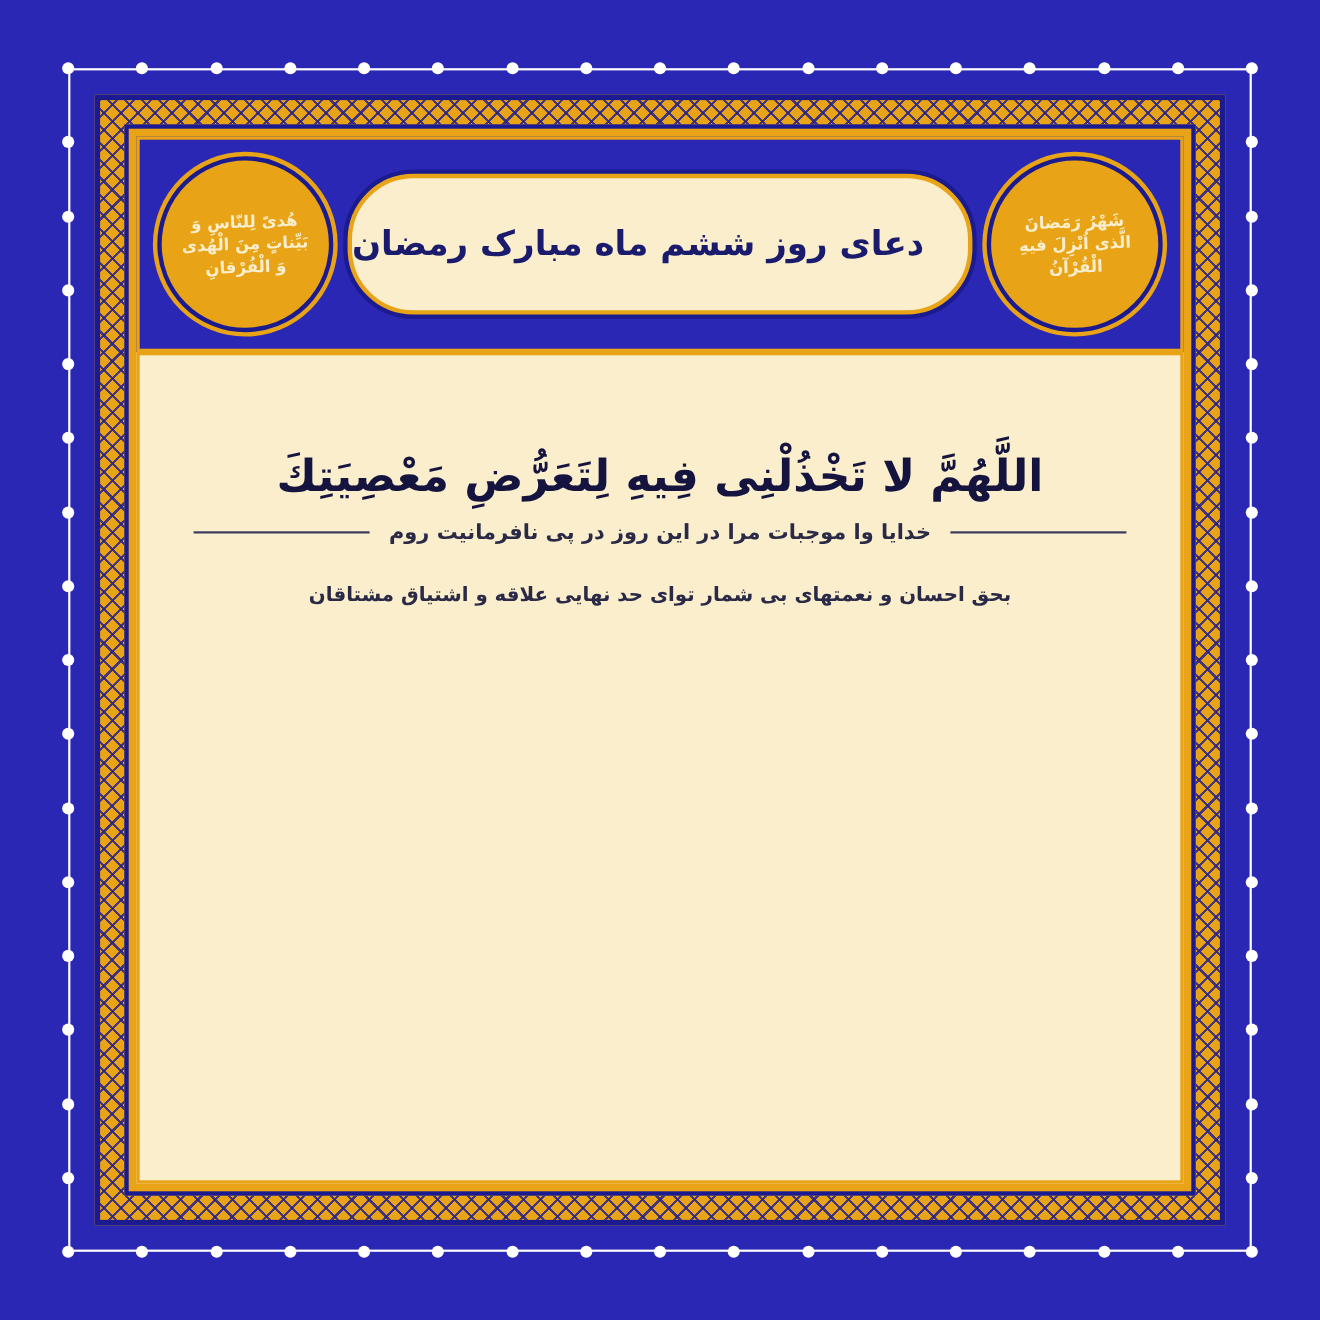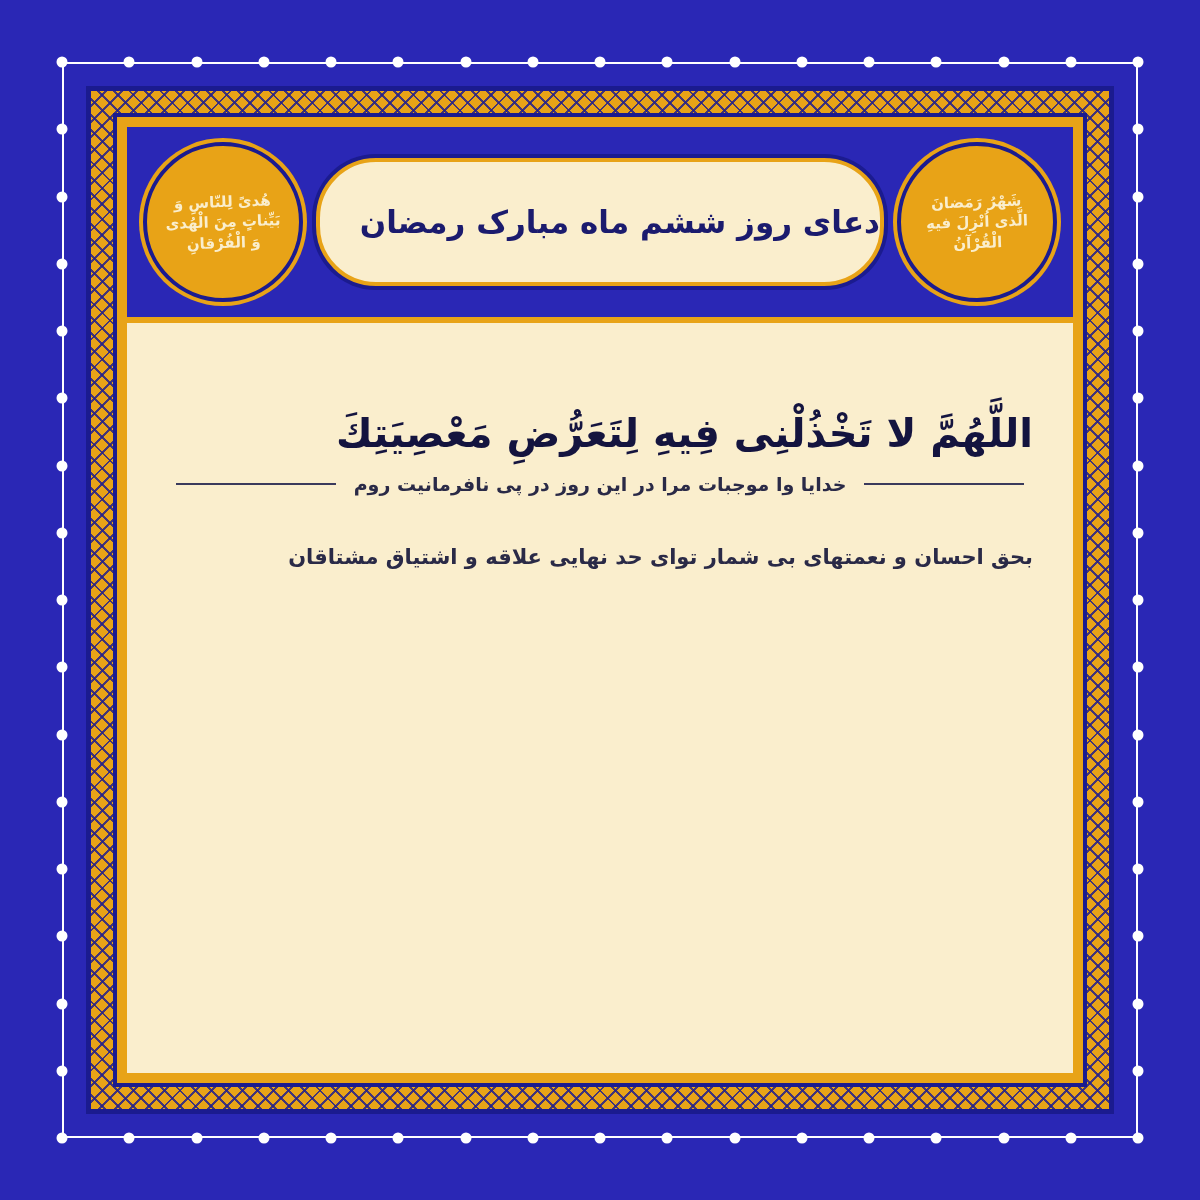--- a/index.html
+++ b/index.html
@@ -141,41 +141,41 @@
 
   .title-plate {
     position: relative;
     width: 560px;
     height: 120px;
     background: #faeecd;
     border: 4px solid #e8a317;
     border-radius: 60px;
     display: flex;
     align-items: center;
-    justify-content: flex-start;
+    justify-content: flex-end;
     box-shadow: 0 0 0 4px #1b1b8f;
   }
   .title-plate span {
     color: #1b1b6e;
     font-size: 31px;
     font-weight: bold;
     letter-spacing: -0.5px;
   }
 
   
   .verses {
     position: absolute;
     left: 40px;
     right: 40px;
     top: 80px;
     display: flex;
     flex-direction: column;
     gap: 34px;
   }
-  .verse { text-align: right; }
+  .verse { text-align: center; }
   .arabic {
     color: #14143f;
     font-size: 40px;
     font-weight: bold;
     line-height: 1.5;
     letter-spacing: 0px;
     white-space: nowrap;
   }
   .sep-row {
     display: flex;
@@ -190,22 +190,22 @@
     height: 2px;
     background: #3a3a5c;
   }
   .persian {
     color: #2a2a47;
     font-size: 19px;
     font-weight: bold;
     white-space: nowrap;
   }
   .verse.last .persian {
-    font-size: 21px;
-    margin-top: 16px;
+    font-size: 18px;
+    margin-top: 1px;
   }
 </style>
 </head>
 <body>
 
 <div class="poster">
 
   <div class="dot-frame"></div>
   <div class="dots" id="dots">
       <span style="left: 0px; top: 0px;"></span>

